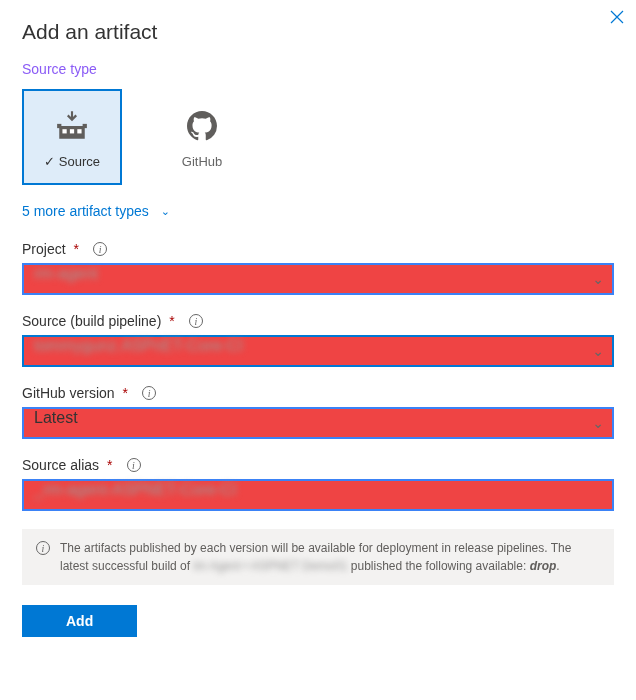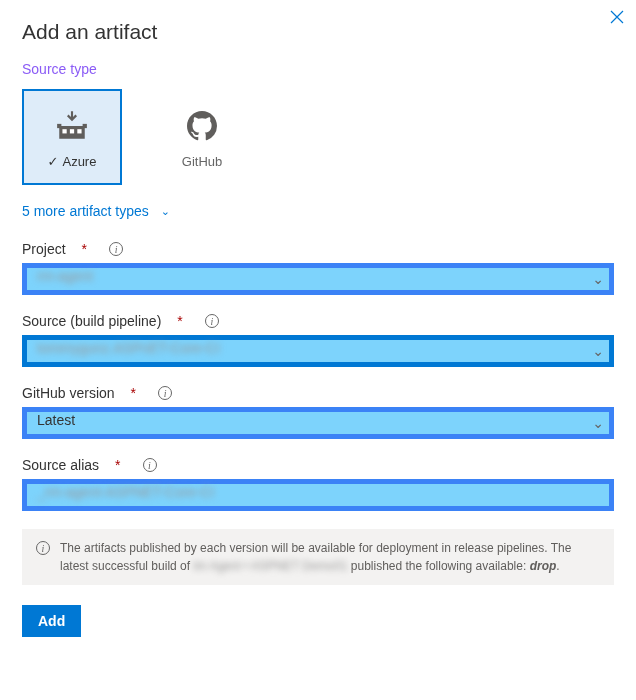--- a/index.html
+++ b/index.html
@@ -90,21 +90,21 @@
     }
     .field {
       margin-bottom: 18px;
     }
     .field-label {
       font-size: 14px;
       color: #333;
       margin-bottom: 6px;
       display: flex;
       align-items: center;
-      gap: 16px;
+      gap: 8px;
     }
     .req { color: #a80000; }
     .info {
       width: 14px;
       height: 14px;
       border: 1px solid #666;
       border-radius: 50%;
       display: inline-flex;
       align-items: center;
       justify-content: center;
@@ -113,25 +113,25 @@
       font-family: Georgia, serif;
       color: #666;
       margin-left: 6px;
     }
     .input-wrap {
       position: relative;
     }
     .text-input, .select-input {
       width: 100%;
       height: 32px;
-      border: 5px solid #3b82f6;
+      border: 2px solid #3b82f6;
       padding: 0 30px 0 10px;
-      font-size: 14px;
+      font-size: 16px;
       font-family: inherit;
-      background: #7dd3fc;
+      background: #ef4444;
       color: #333;
     }
     .select-input.active {
       border-color: #0078d4;
     }
     .chevron-down {
       position: absolute;
       right: 10px;
       top: 50%;
       transform: translateY(-50%);
@@ -156,21 +156,21 @@
     }
     .info-box .info {
       margin-top: 2px;
       flex-shrink: 0;
       margin-left: 0;
     }
     .add-btn {
       background: #0078d4;
       color: #fff;
       border: none;
-      padding: 8px 16px;
+      padding: 8px 44px;
       font-size: 14px;
       font-weight: 600;
       cursor: pointer;
       font-family: inherit;
     }
     .svg-icon { fill: #605e5c; }
     .tile.selected .svg-icon { fill: #605e5c; }
   </style>
 </head>
 <body>
@@ -195,21 +195,21 @@
           <rect x="4" y="16" width="24" height="12" fill="#605e5c"></rect>
           <rect x="7" y="19" width="4" height="4" fill="#fff"></rect>
           <rect x="14" y="19" width="4" height="4" fill="#fff"></rect>
           <rect x="21" y="19" width="4" height="4" fill="#fff"></rect>
           <rect x="2" y="14" width="4" height="4" fill="#605e5c"></rect>
           <rect x="26" y="14" width="4" height="4" fill="#605e5c"></rect>
         </svg>
       </div>
       <div class="label-row">
         <span class="check">✓</span>
-        <span>Azure</span>
+        <span>Source</span>
       </div>
     </div>
 
 
     <div class="tile">
       <div class="icon-wrap">
         <svg class="svg-icon" width="30" height="30" viewBox="0 0 16 16">
           <path d="M8 0C3.58 0 0 3.58 0 8c0 3.54 2.29 6.53 5.47 7.59.4.07.55-.17.55-.38 0-.19-.01-.82-.01-1.49-2.01.37-2.53-.49-2.69-.94-.09-.23-.48-.94-.82-1.13-.28-.15-.68-.52-.01-.53.63-.01 1.08.58 1.23.82.72 1.21 1.87.87 2.33.66.07-.52.28-.87.51-1.07-1.78-.2-3.64-.89-3.64-3.95 0-.87.31-1.59.82-2.15-.08-.2-.36-1.02.08-2.12 0 0 .67-.21 2.2.82.64-.18 1.32-.27 2-.27.68 0 1.36.09 2 .27 1.53-1.04 2.2-.82 2.2-.82.44 1.1.16 1.92.08 2.12.51.56.82 1.27.82 2.15 0 3.07-1.87 3.75-3.65 3.95.29.25.54.73.54 1.48 0 1.07-.01 1.93-.01 2.2 0 .21.15.46.55.38A8.013 8.013 0 0016 8c0-4.42-3.58-8-8-8z"></path>
         </svg>
       </div>

